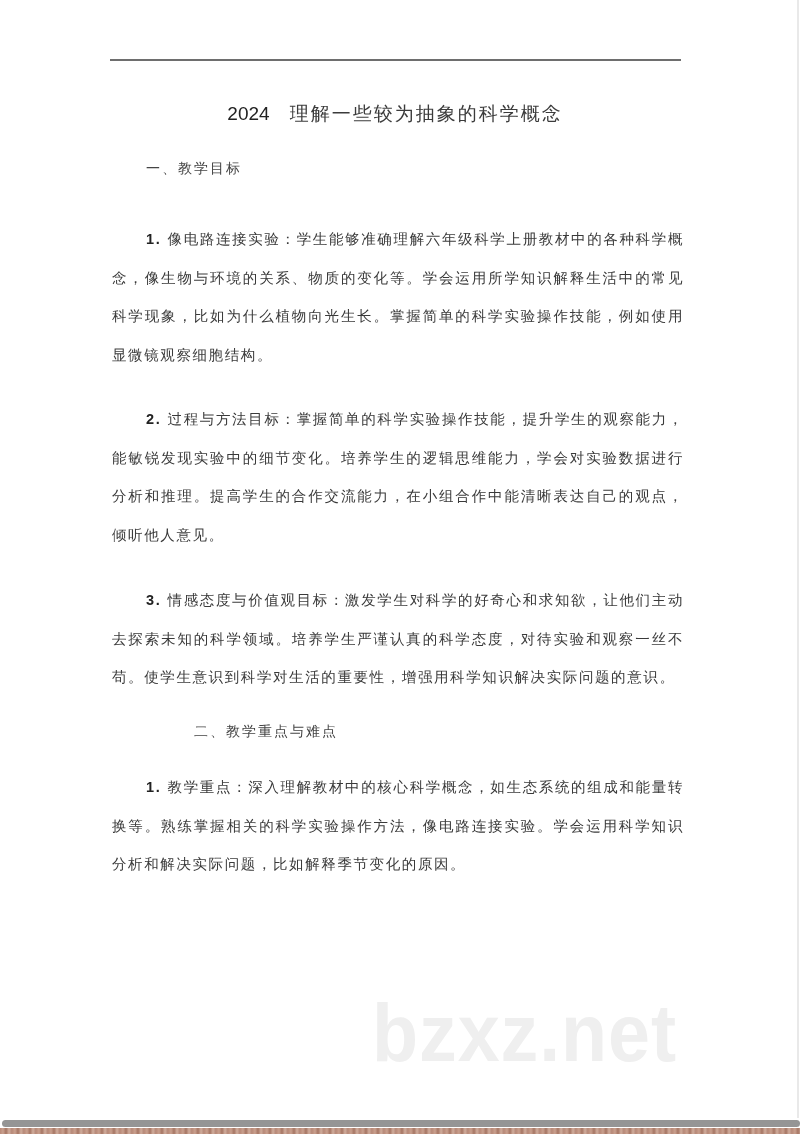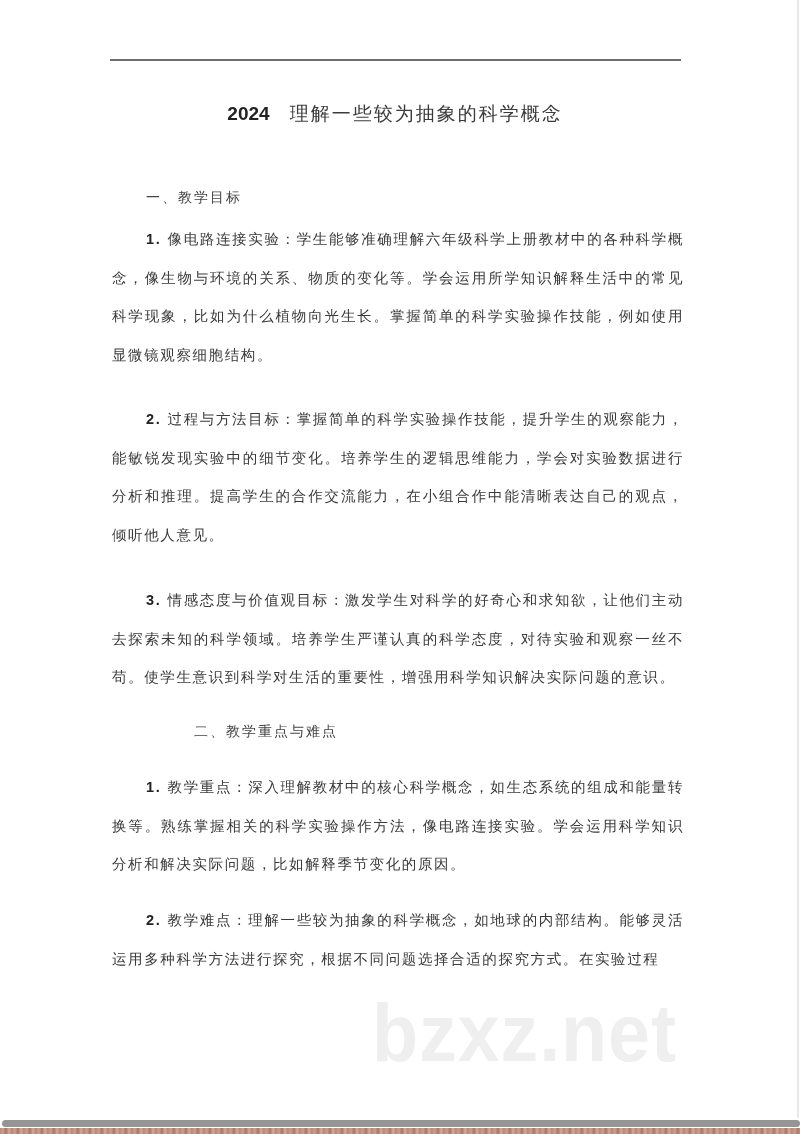--- a/index.html
+++ b/index.html
@@ -36,21 +36,21 @@
       left: 0;
       width: 790px;
       top: 101px;
       text-align: center;
       font-size: 19px;
       letter-spacing: 2px;
       color: #3b3b3b;
     }
     .doc-title .year {
       font-family: "Liberation Sans", sans-serif;
-      font-weight: bold;
+      font-weight: normal;
       color: #222;
       letter-spacing: 0;
       margin-right: 20px;
     }
     .heading {
       position: absolute;
       left: 146px;
       font-size: 14px;
       letter-spacing: 2px;
       color: #444;
@@ -105,41 +105,38 @@
 </head>
 <body>
 
 <div class="page">
   <div class="top-rule"></div>
 
   <div class="doc-title">
     <span class="year">2024</span><span>理解一些较为抽象的科学概念</span>
   </div>
 
-  <div class="heading" style="top:189px;">一、教学目标</div>
+  <div class="heading" style="top:160px;">一、教学目标</div>
 
   <div class="para" style="top:220px;">
     <span class="num">1.</span><span> 像电路连接实验：学生能够准确理解六年级科学上册教材中的各种科学概念，像生物与环境的关系、物质的变化等。学会运用所学知识解释生活中的常见科学现象，比如为什么植物向光生长。掌握简单的科学实验操作技能，例如使用显微镜观察细胞结构。</span>
   </div>
 
   <div class="para" style="top:400px;">
     <span class="num">2.</span><span> 过程与方法目标：掌握简单的科学实验操作技能，提升学生的观察能力，能敏锐发现实验中的细节变化。培养学生的逻辑思维能力，学会对实验数据进行分析和推理。提高学生的合作交流能力，在小组合作中能清晰表达自己的观点，倾听他人意见。</span>
   </div>
 
   <div class="para" style="top:581px;">
     <span class="num">3.</span><span> 情感态度与价值观目标：激发学生对科学的好奇心和求知欲，让他们主动去探索未知的科学领域。培养学生严谨认真的科学态度，对待实验和观察一丝不苟。使学生意识到科学对生活的重要性，增强用科学知识解决实际问题的意识。</span>
   </div>
 
   <div class="heading" style="top:723px;margin-left:48px;">二、教学重点与难点</div>
 
   <div class="para" style="top:768px;">
     <span class="num">1.</span><span> 教学重点：深入理解教材中的核心科学概念，如生态系统的组成和能量转换等。熟练掌握相关的科学实验操作方法，像电路连接实验。学会运用科学知识分析和解决实际问题，比如解释季节变化的原因。</span>
   </div>
 
-  <div class="para" style="top:901px;">
-    <span class="num">2.</span><span> 教学难点：理解一些较为抽象的科学概念，如地球的内部结构。能够灵活运用多种科学方法进行探究，根据不同问题选择合适的探究方式。在实验过程</span>
-  </div>
 
   <div class="watermark">bzxz.net</div>
 </div>
 
 <div class="scrollbar"></div>
 <div class="bottom-strip"></div>
 
 </body></html>

